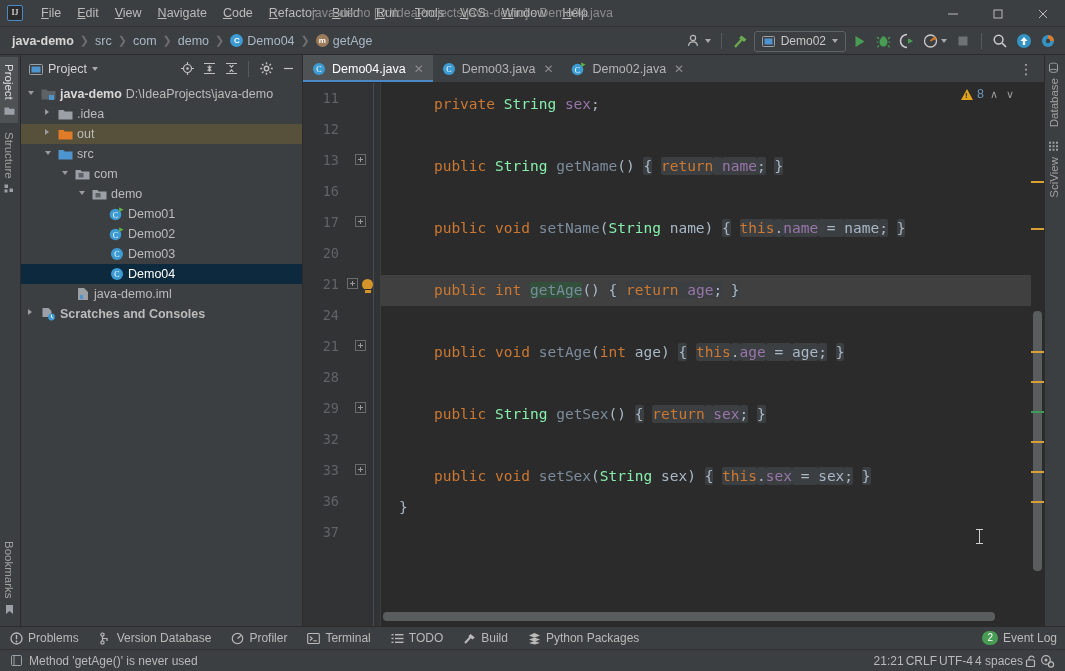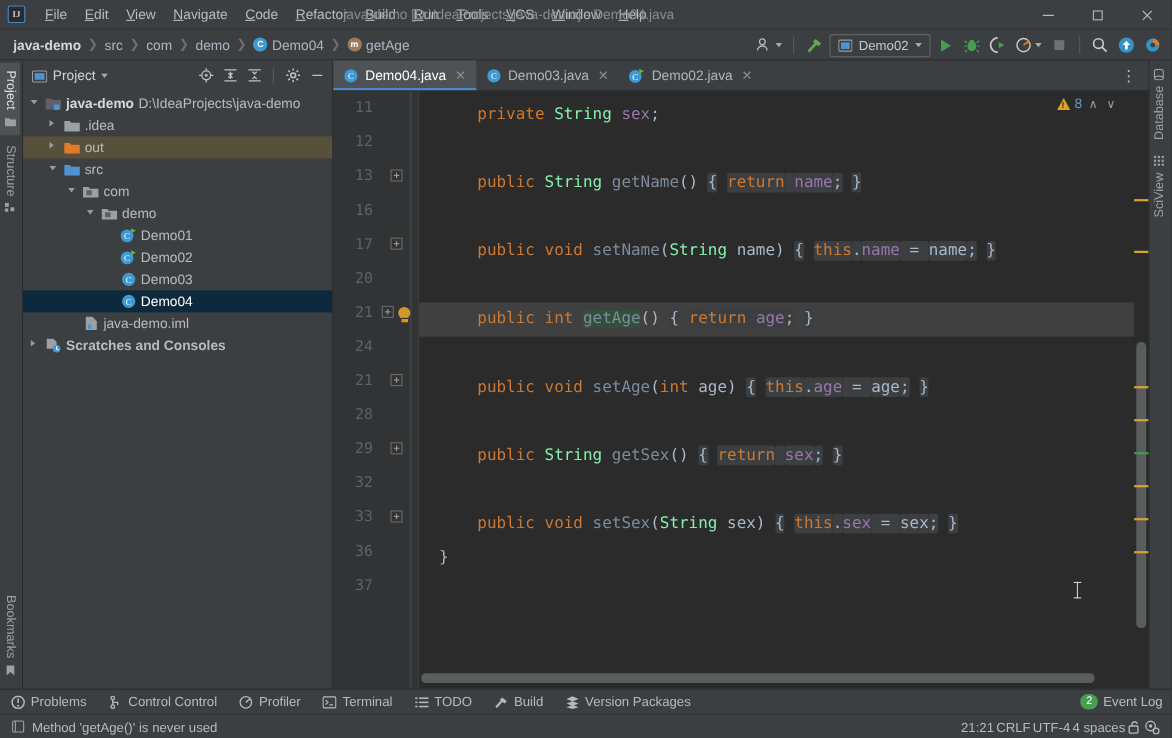--- a/index.html
+++ b/index.html
@@ -798,21 +798,21 @@
       </div>
       <div class="bb-item">
         <span style="display: inline-flex; align-items: center;">
           <svg width="13" height="13" viewBox="0 0 13 13">
             <circle cx="3.5" cy="2.6" r="1.6" fill="none" stroke="#b9b9b9" stroke-width="1.2"></circle>
             <circle cx="3.5" cy="10.4" r="1.6" fill="none" stroke="#b9b9b9" stroke-width="1.2"></circle>
             <line x1="3.5" y1="4.2" x2="3.5" y2="8.8" stroke="#b9b9b9" stroke-width="1.2"></line>
             <path d="M3.5 6.5h4.5v2.5" fill="none" stroke="#b9b9b9" stroke-width="1.2"></path>
           </svg>
         </span>
-        <span>Control Control</span>
+        <span>Version Database</span>
       </div>
       <div class="bb-item">
         <span style="display: inline-flex; align-items: center;">
           <svg width="13" height="13" viewBox="0 0 13 13">
             <circle cx="6.5" cy="6.5" r="5.2" fill="none" stroke="#b9b9b9" stroke-width="1.2"></circle>
             <path d="M6.5 6.5 L10 3.5" stroke="#b9b9b9" stroke-width="1.3"></path>
           </svg>
         </span>
         <span>Profiler</span>
       </div>
@@ -851,21 +851,21 @@
         <span>Build</span>
       </div>
       <div class="bb-item">
         <span style="display: inline-flex; align-items: center;">
           <svg width="13" height="13" viewBox="0 0 13 13">
             <path d="M6.5 1 L12 3.4 L6.5 5.8 L1 3.4z" fill="#b9b9b9"></path>
             <path d="M6.5 5.5 L12 7.6 L6.5 9.8 L1 7.6z" fill="#b9b9b9"></path>
             <path d="M6.5 9 L12 11 L6.5 12.6 L1 11z" fill="#b9b9b9"></path>
           </svg>
         </span>
-        <span>Version Packages</span>
+        <span>Python Packages</span>
       </div>
       <div class="bb-right">
       <span class="badge">2</span>
       <span>Event Log</span>
     </div>
   </div>
 
   <div class="statusbar">
     <div class="sb-left">
       <svg width="13" height="13" viewBox="0 0 13 13">

